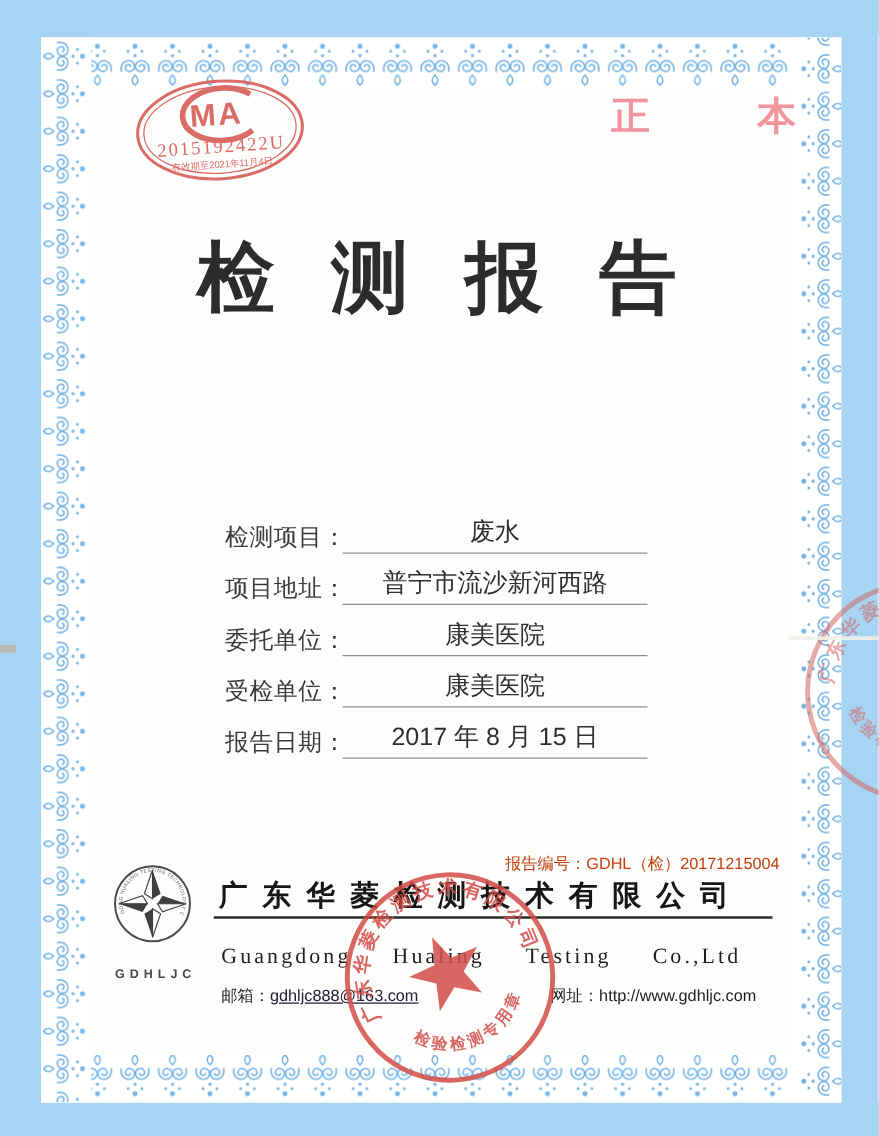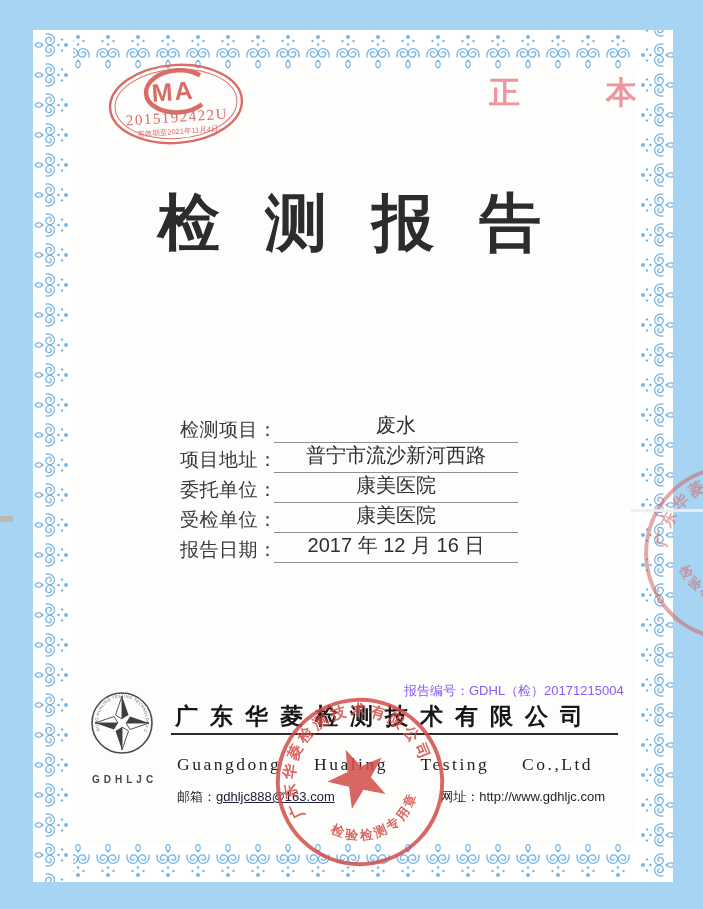--- a/index.html
+++ b/index.html
@@ -21,26 +21,26 @@
   
   .cma{position:absolute;left:106px;top:62px;width:140px;height:84px;transform:rotate(-4deg);opacity:.92;}
   
   .copy{position:absolute;left:489px;top:72px;font-size:31px;font-weight:600;color:#f0949e;
         letter-spacing:39px;font-family:"Liberation Serif",serif;white-space:nowrap;}
   
   .title{position:absolute;left:0;right:0;top:184px;text-align:center;font-size:62px;line-height:1.25;
          font-weight:800;color:#2c2c2c;letter-spacing:14px;white-space:nowrap;padding-left:10px;}
   
   .fields{position:absolute;left:180px;top:413px;}
-  .frow{display:flex;align-items:flex-end;height:30px;margin-bottom:0;}
+  .frow{display:flex;align-items:flex-end;height:30px;margin-bottom:11px;}
   .flabel{width:94px;font-size:19px;color:#3a3a3a;letter-spacing:.5px;white-space:nowrap;}
   .fvalue{width:244px;text-align:center;font-size:20px;color:#2f2f2f;
           border-bottom:1.5px solid #8f8f8f;padding-bottom:3px;white-space:nowrap;}
   
-  .repno{position:absolute;left:404px;top:682px;font-size:13px;color:#8b5cf6;white-space:nowrap;}
+  .repno{position:absolute;left:404px;top:682px;font-size:13px;color:#c2410c;white-space:nowrap;}
   
   .logo{position:absolute;left:90px;top:691px;width:64px;height:64px;}
   .logo-abbr{position:absolute;left:92px;top:774px;font-size:10px;font-weight:700;
              letter-spacing:4px;color:#474747;}
   .cname{position:absolute;left:175px;top:701px;font-size:23px;font-weight:700;letter-spacing:12px;
          color:#161616;white-space:nowrap;}
   .cline{position:absolute;left:171px;top:733px;width:447px;height:2px;background:#2a2a2a;}
   .cen{position:absolute;left:177px;top:738px;font-family:"Liberation Serif",serif;font-size:17.5px;
        letter-spacing:2.5px;word-spacing:26px;color:#1f1f1f;white-space:nowrap;margin-top:16px;}
   .crow{position:absolute;left:177px;width:428px;display:flex;justify-content:space-between;
@@ -172,21 +172,21 @@
     <div class="frow">
       <span class="flabel">委托单位：</span>
       <span class="fvalue">康美医院</span>
     </div>
     <div class="frow">
       <span class="flabel">受检单位：</span>
       <span class="fvalue">康美医院</span>
     </div>
     <div class="frow">
       <span class="flabel">报告日期：</span>
-      <span class="fvalue">2017 年 12 月 16 日</span>
+      <span class="fvalue">2017 年 8 月 15 日</span>
     </div>
   </div>
 
   <div class="repno">
     <span>报告编号：</span><span>GDHL（检）20171215004</span>
   </div>
 
   <svg class="logo" viewBox="0 0 64 64">
     <circle cx="32" cy="32" r="30" fill="none" stroke="#4c4c4c" stroke-width="1.6"></circle>
     <path id="lr" d="M 10,40 A 24,24 0 1 1 54,40" fill="none"></path>

